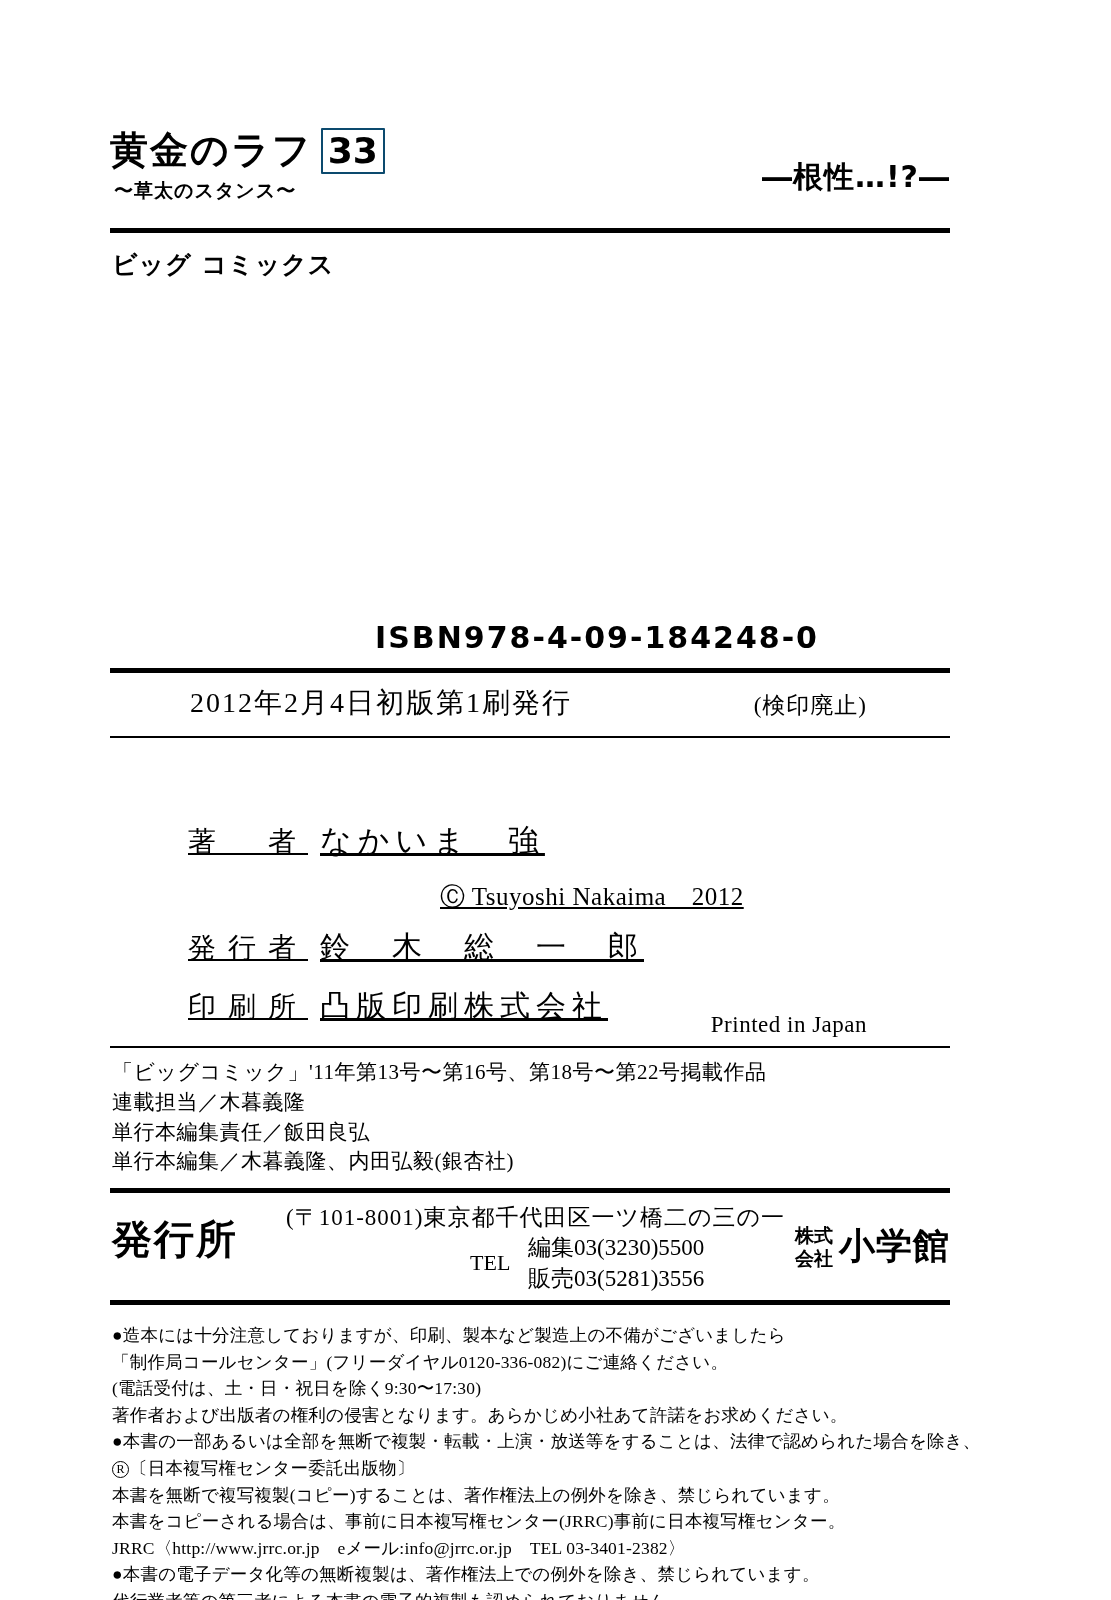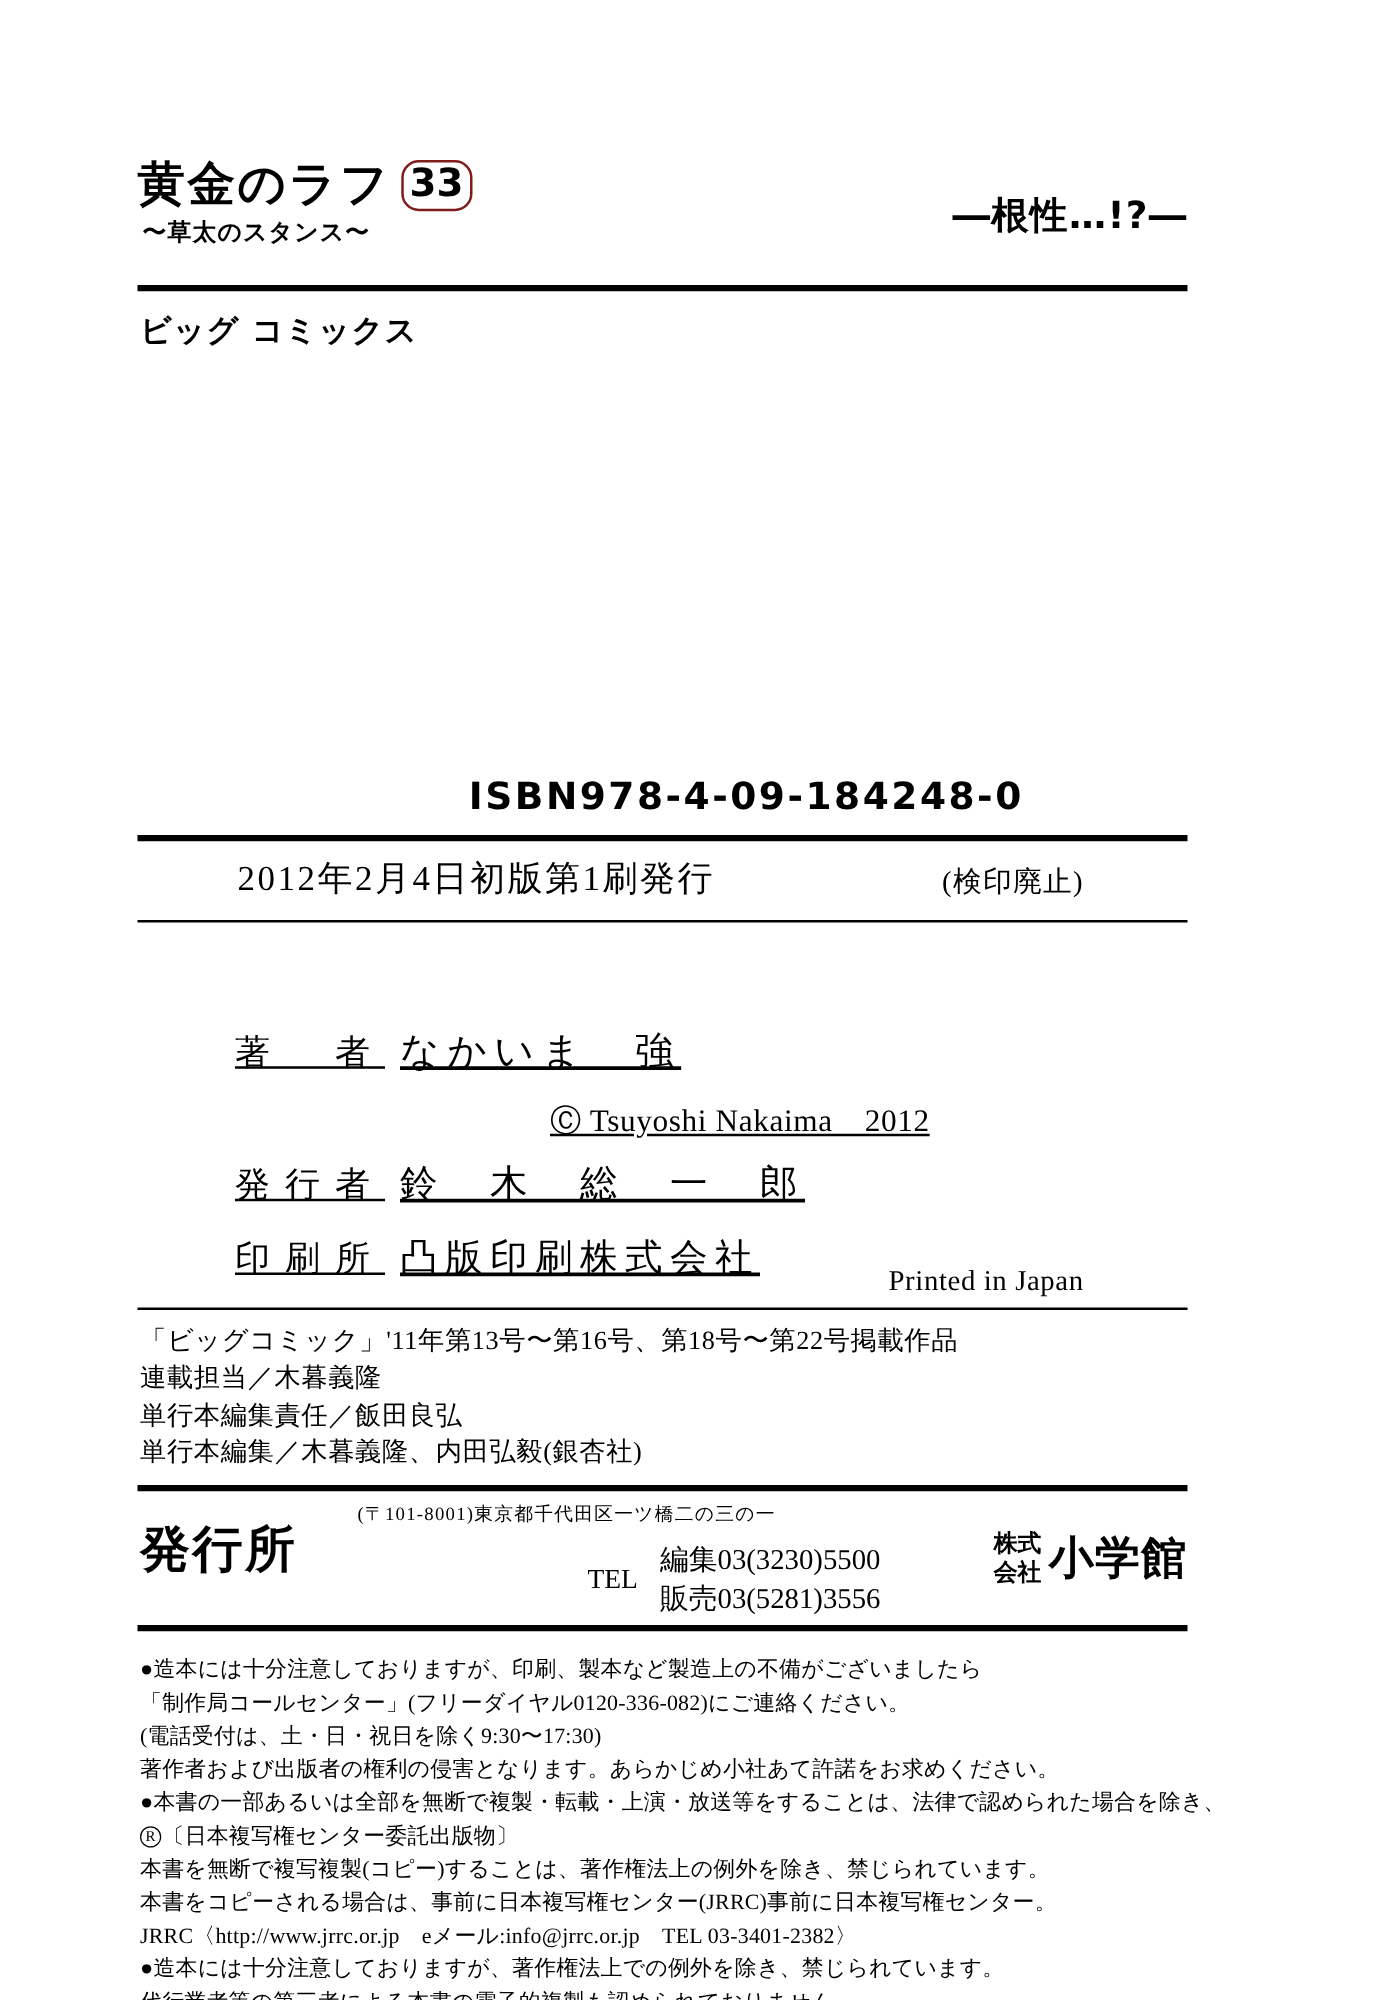--- a/index.html
+++ b/index.html
@@ -43,27 +43,27 @@
   }
   .title-main {
     font-family: "DejaVu Sans", sans-serif;
     font-weight: bold;
     font-size: 38px;
     letter-spacing: 2px;
     line-height: 1.05;
   }
   .vol-box {
     margin-left: 8px;
-    border: 2px solid #7f1d1d;
+    border: 2px solid #0c4a6e;
     padding: 0px 5px 1px 5px;
     font-family: "DejaVu Sans", sans-serif;
     font-weight: bold;
-    font-size: 31px;
+    font-size: 36px;
     line-height: 1.15;
-    border-radius: 14px;
+    border-radius: 1px;
   }
   .title-sub {
     font-family: Liberation Serif, serif;
     font-weight: bold;
     font-size: 19px;
     letter-spacing: 1px;
     margin-top: 4px;
     margin-left: 4px;
   }
   .subtitle-right {
@@ -189,21 +189,21 @@
     top: 14px;
     font-family: "DejaVu Sans", sans-serif;
     font-weight: bold;
     font-size: 40px;
     letter-spacing: 2px;
   }
   .pub-address {
     position: absolute;
     left: 176px;
     top: 4px;
-    font-size: 15px;
+    font-size: 23px;
     letter-spacing: 1px;
   }
   .pub-tel-label {
     position: absolute;
     left: 360px;
     top: 52px;
     font-size: 22px;
   }
   .pub-tels {
     position: absolute;
@@ -338,17 +338,17 @@
   <div class="notices">
     <div>●造本には十分注意しておりますが、印刷、製本など製造上の不備がございましたら</div>
     <div>「制作局コールセンター」(フリーダイヤル0120-336-082)にご連絡ください。</div>
     <div>(電話受付は、土・日・祝日を除く9:30〜17:30)</div>
     <div>著作者および出版者の権利の侵害となります。あらかじめ小社あて許諾をお求めください。</div>
     <div>●本書の一部あるいは全部を無断で複製・転載・上演・放送等をすることは、法律で認められた場合を除き、</div>
     <div><span class="r-mark">R</span><span>〔日本複写権センター委託出版物〕</span></div>
     <div>本書を無断で複写複製(コピー)することは、著作権法上の例外を除き、禁じられています。</div>
     <div>本書をコピーされる場合は、事前に日本複写権センター(JRRC)事前に日本複写権センター。</div>
     <div>JRRC〈http://www.jrrc.or.jp　eメール:info@jrrc.or.jp　TEL 03-3401-2382〉</div>
-    <div>●造本には十分注意しておりますが、著作権法上での例外を除き、禁じられています。</div>
+    <div>●本書の電子データ化等の無断複製は、著作権法上での例外を除き、禁じられています。</div>
     <div>代行業者等の第三者による本書の電子的複製も認められておりません。</div>
   </div>
 
 </div>
 
 </body></html>

